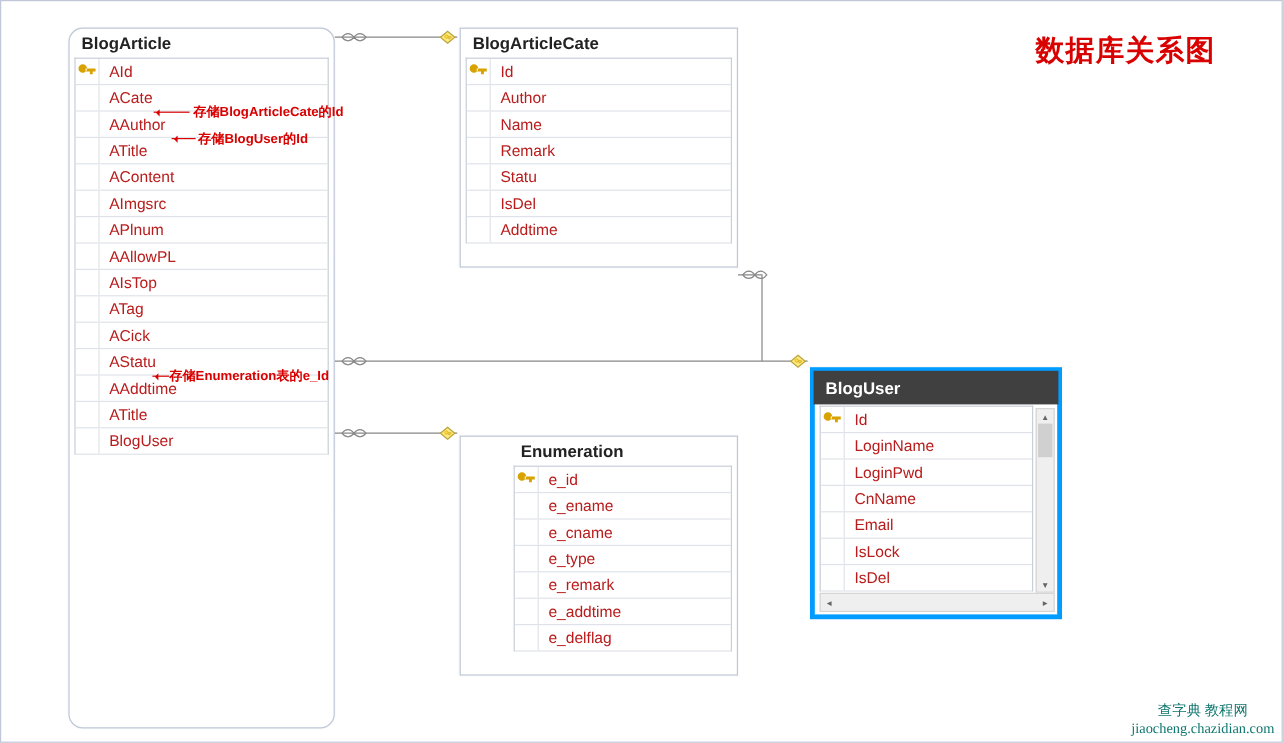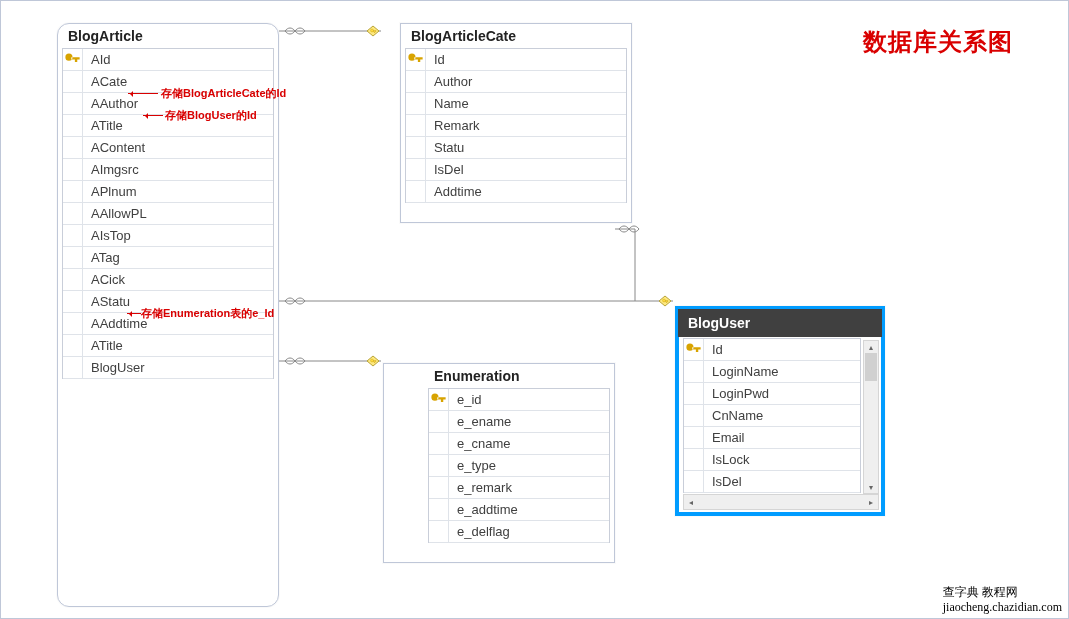--- a/index.html
+++ b/index.html
@@ -34,21 +34,21 @@
     margin: 2px 4px 6px 4px;
     border: 1px solid #c9ced9;
     border-bottom: none;
   }
   .row {
     display: flex;
     align-items: center;
     border-bottom: 1px solid #dfe3e9;
     height: 22px;
     font-size: 13px;
-    color: #404040;
+    color: #b91c1c;
   }
   .row .icon-cell {
     width: 20px;
     display: flex;
     justify-content: center;
     border-right: 1px solid #dfe3e9;
     height: 100%;
     align-items: center;
   }
   .row .name {
@@ -139,23 +139,23 @@
     fill: none;
   }
   .endpoint-diamond { fill: #ffe97f; stroke: #b8a43a; stroke-width:1; }
   .endpoint-infinity { fill: none; stroke: #888; stroke-width:1; }
   .endpoint-key { fill:#ffda3d; stroke:#b08a00; stroke-width:0.6; }
 
   .watermark {
     position:absolute;
     right:6px; bottom:4px;
     font-size:12px;
-    color:#000000;
+    color:#0f766e;
     font-family: "SimSun", serif;
-    text-align:left;
+    text-align:center;
     line-height:1.2;
   }
 </style>
 </head>
 <body>
 
 <div class="canvas">
 
   <svg class="connectors">
 
@@ -259,21 +259,21 @@
           <span class="icon-cell"></span>
           <span class="name">ATitle</span>
         </div>
       <div class="row">
           <span class="icon-cell"></span>
           <span class="name">BlogUser</span>
         </div>
     </div>
   </div>
 
-  <div id="table-blogarticlecate" class="table" style="left:382px; top:22px; width:232px; height:200px;margin-left:17px;">
+  <div id="table-blogarticlecate" class="table" style="left:382px; top:22px; width:232px; height:200px;">
     <div class="table-title">BlogArticleCate</div>
     <div class="cols">
       <div class="row">
           <span class="icon-cell">
             <svg viewBox="0 0 16 16">
               <path fill="#d8a300" d="M5 3a3 3 0 1 0 0 6 3 3 0 0 0 0-6zm2 3h7v2h-2v2h-2v-2H7"></path>
             </svg>
           </span>
           <span class="name">Id</span>
         </div>

